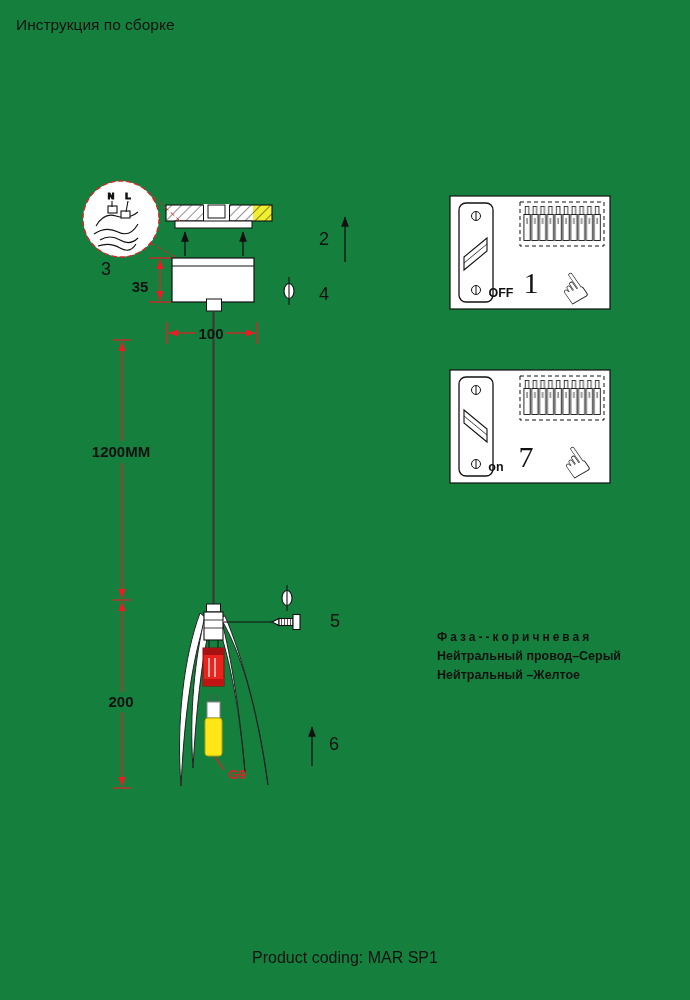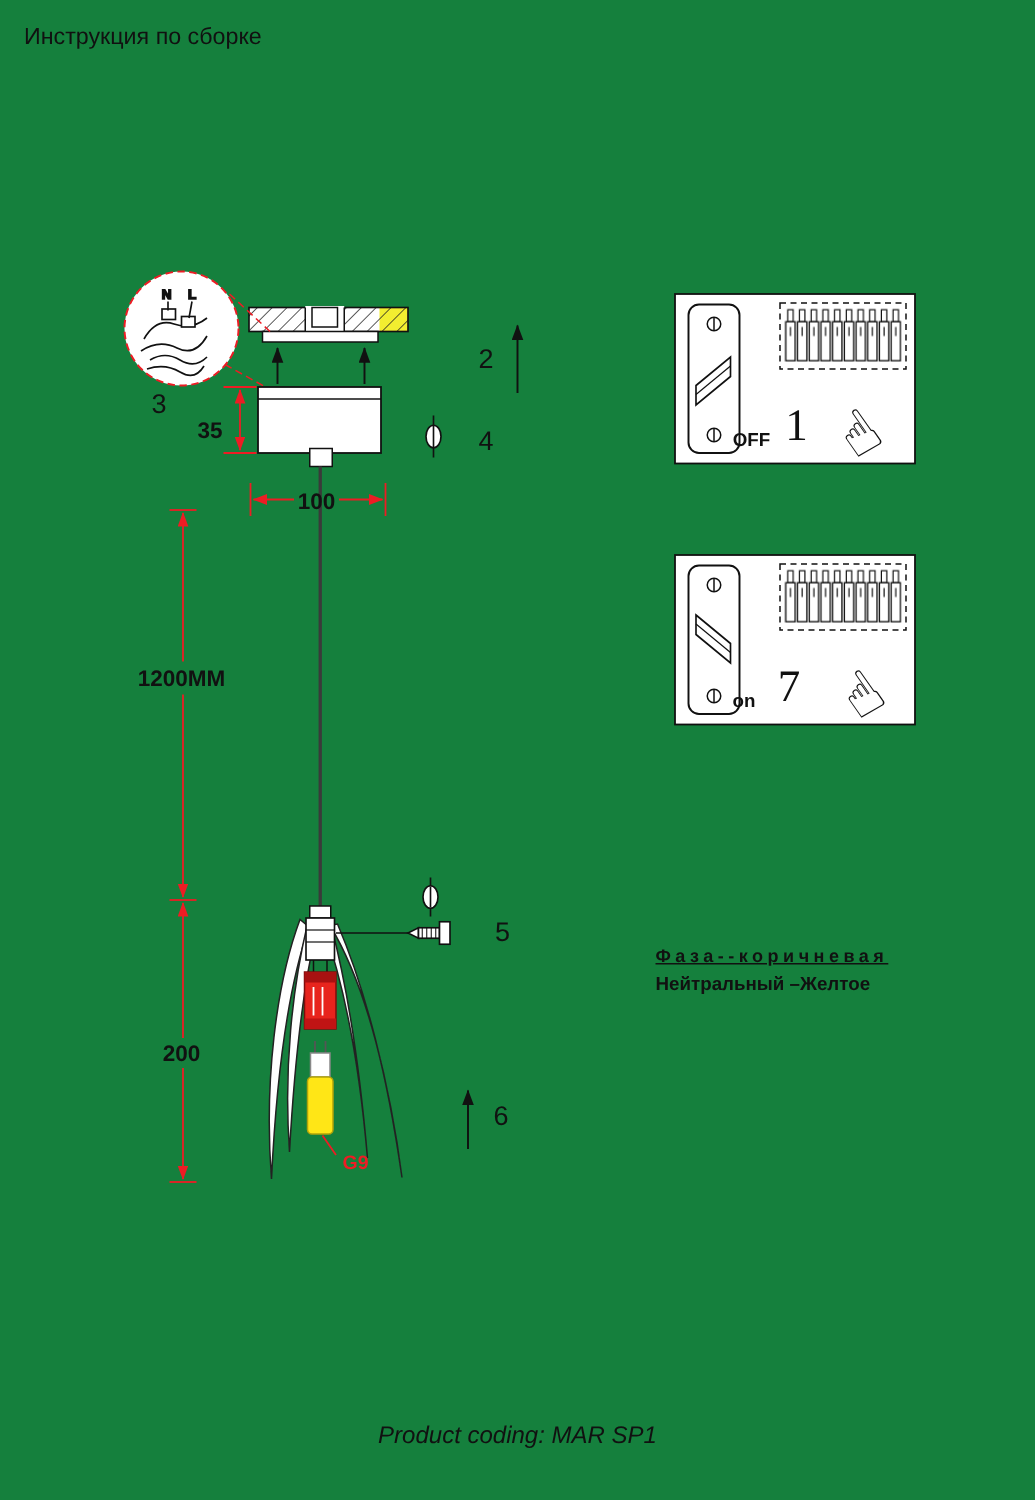--- a/index.html
+++ b/index.html
@@ -1,21 +1,21 @@
 <!DOCTYPE html>
 <html><head>
 <meta charset="utf-8">
 <style>
   html,body{margin:0;padding:0;background:#fff;}
   .page{position:relative;width:690px;height:1000px;background:#15803d;overflow:hidden;
         font-family:"Liberation Sans",sans-serif;color:#111;}
   .title{position:absolute;left:16px;top:16px;font-size:15.5px;}
   .legend{position:absolute;left:437px;top:628px;font-weight:bold;font-size:12.5px;line-height:19px;}
-  .legend .phase{letter-spacing:3px;font-size:12px;text-decoration:underline;}
-  .product{position:absolute;left:0;top:949px;width:100%;text-align:center;font-size:16px;font-style:italic;}
+  .legend .phase{letter-spacing:3px;font-size:12px;}
+  .product{position:absolute;left:0;top:949px;width:100%;text-align:center;font-size:16px;}
   svg{position:absolute;left:0;top:0;}
   svg text{font-family:"Liberation Sans",sans-serif;fill:#111;}
   .step{font-size:18px;text-anchor:middle;}
   .dim{font-size:15px;font-weight:bold;text-anchor:middle;}
   .tiny{font-size:9px;font-weight:bold;text-anchor:middle;}
   .swlabel{font-size:12.5px;font-weight:bold;text-anchor:middle;}
   .bignum{font-size:30px;font-family:"Liberation Serif",serif;text-anchor:middle;}
   .g9label{font-size:13px;font-weight:bold;fill:#ed1c24;text-anchor:middle;}
   .hand{font-size:40px;font-family:"DejaVu Sans",sans-serif;}
 </style>
@@ -216,18 +216,19 @@
       <g>
         <rect x="520" y="376" width="84" height="44" fill="none" stroke="#111" stroke-width="1" stroke-dasharray="4 3"></rect>
         <rect x="523" y="379" width="78" height="38" fill="url(#bk2)"></rect>
       </g>
       <text class="hand" x="558" y="474" transform="rotate(-35 577 454)">☝</text>
     </g>
   </svg>
 
   <div class="legend">
     <div class="phase">Фаза--коричневая</div>
+    <div>Нейтральный провод–Серый</div>
     <div>Нейтральный –Желтое</div>
   </div>
 
   <div class="product">Product coding: MAR SP1</div>
 
 </div>
 
 </body></html>

